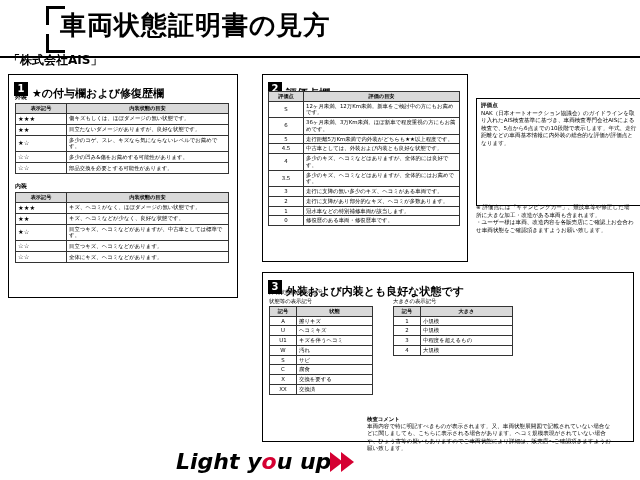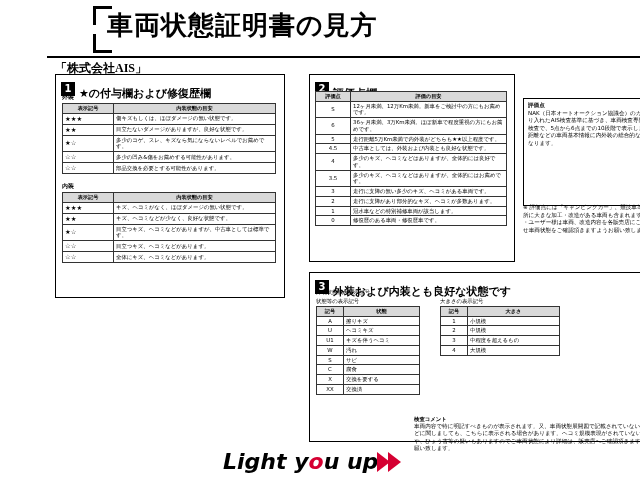--- a/index.html
+++ b/index.html
@@ -4,21 +4,21 @@
 <style>
   html,body{margin:0;padding:0;}
   body{
     width:640px;height:480px;
     background:#ffffff;
     font-family:"DejaVu Sans", sans-serif;
     color:#000;
     overflow:hidden;
     position:relative;
   }
-  .page{position:absolute;inset:0;margin-left:47px;}
+  .page{position:absolute;inset:0;}
 
   
   .header{
     position:absolute;left:0;top:0;width:640px;height:56px;
     border-bottom:2px solid #000;
   }
   .header-title{
     position:absolute;left:60px;top:8px;
     font-size:26px;font-weight:bold;letter-spacing:1px;
   }
@@ -30,21 +30,21 @@
     position:absolute;left:46px;top:6px;width:16px;height:16px;
     border-left:3px solid #000;border-top:3px solid #000;
   }
   .corner2{
     position:absolute;left:46px;top:34px;width:16px;height:16px;
     border-left:3px solid #000;border-bottom:3px solid #000;
   }
 
   
   .company{
-    position:absolute;left:8px;top:60px;font-size:12px;font-weight:bold;font-family:Liberation Serif, serif;
+    position:absolute;left:8px;top:52px;font-size:12px;font-weight:bold;
   }
 
   
   .sec-num{
     display:inline-block;width:14px;height:14px;line-height:14px;
     background:#000;color:#fff;font-size:10px;text-align:center;
     font-weight:bold;vertical-align:top;margin-right:4px;
   }
   .sec-title{font-size:11px;font-weight:bold;}
   .sec-head{position:absolute;}

